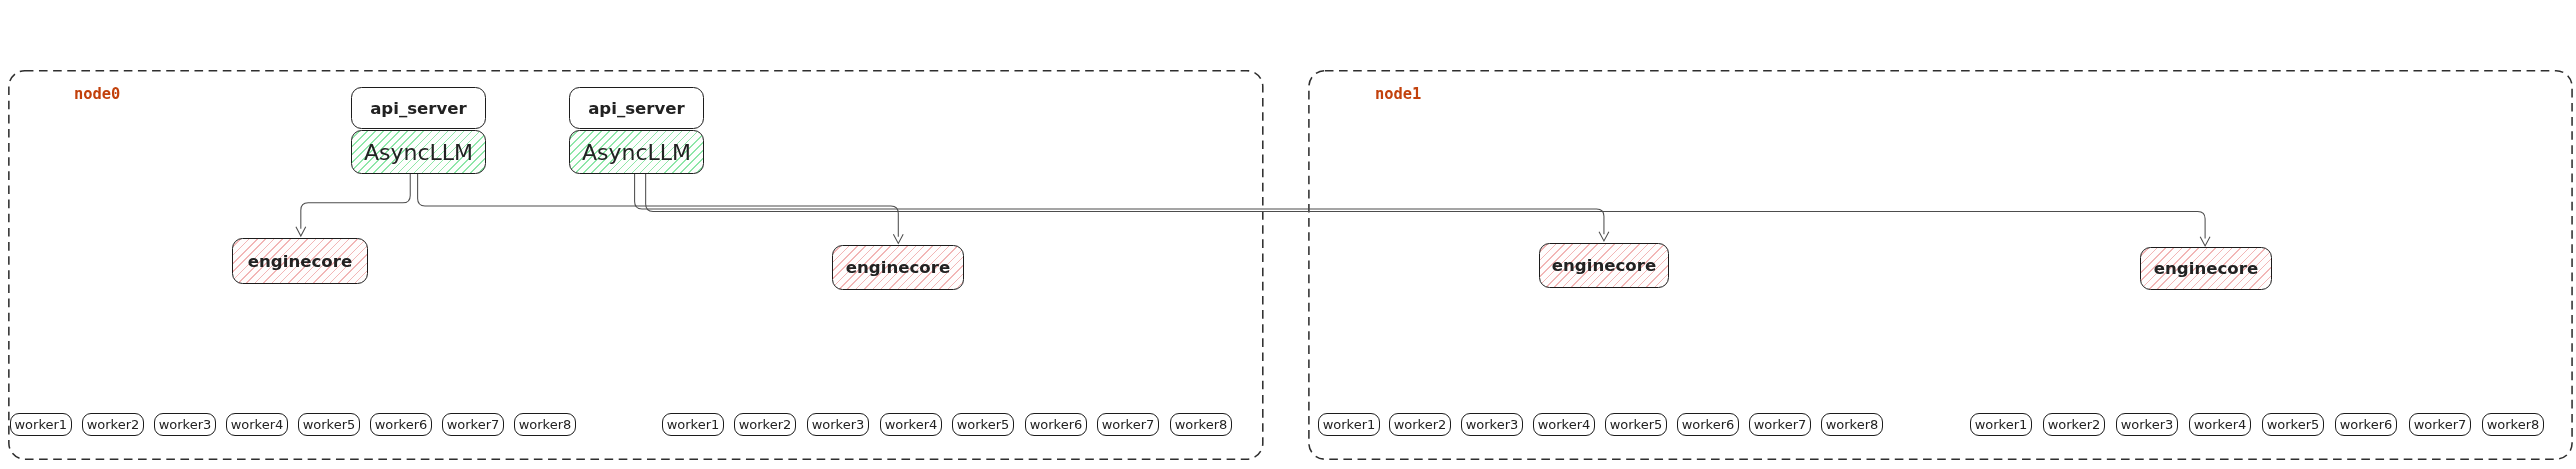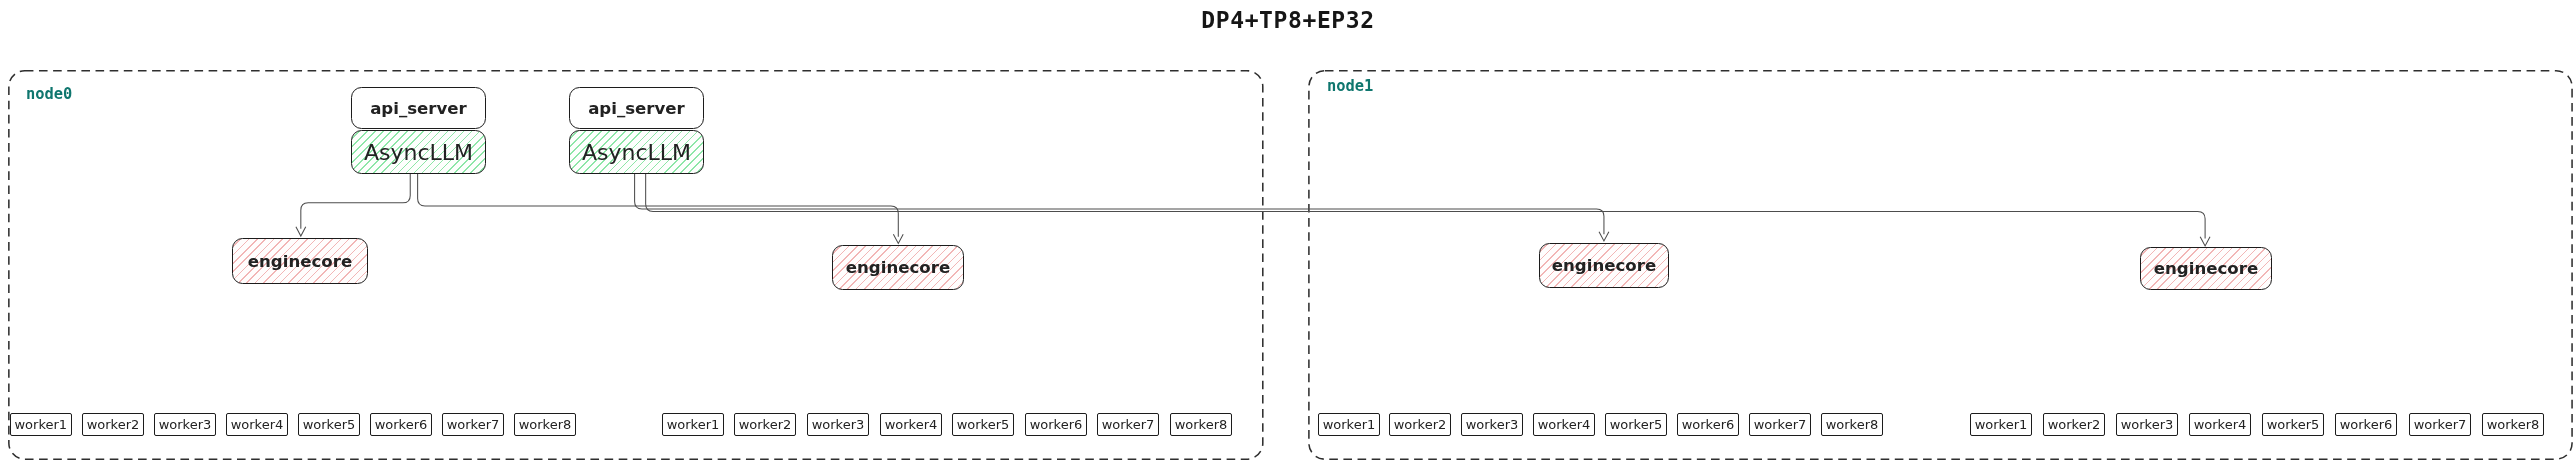--- a/index.html
+++ b/index.html
@@ -22,41 +22,42 @@
     font-weight: 700;
     font-size: 23px;
     letter-spacing: 0.6px;
     color: #161616;
   }
   .node-label {
     position: absolute;
     font-family: "DejaVu Sans Mono", "Liberation Mono", monospace;
     font-weight: 700;
     font-size: 15.4px;
-    color: #0f766e;
+    color: #c2410c;
+    margin-left: 48px;
   }
   #edge-layer { position: absolute; left: 0; top: 0; }
   .box {
     position: absolute;
     box-sizing: border-box;
     display: flex;
     align-items: center;
     justify-content: center;
     background: #ffffff;
     border: 1.5px solid #1c1c1c;
     border-radius: 10.5px;
     color: #222222;
     white-space: nowrap;
   }
   .box.api  { font-size: 16.6px; font-weight: bold; }
   .box.llm  { font-size: 22px; }
   .box.eng  { font-size: 16.6px; }
   .box.worker {
     border-width: 1.2px;
-    border-radius: 2px;
+    border-radius: 9px;
     font-size: 13px;
   }
   .hatch-green {
     background:
       repeating-linear-gradient(135deg,
         transparent 0px, transparent 4.6px,
         var(--green, #8ee6a8) 4.6px, var(--green, #8ee6a8) 5.7px),
       #fdfffd;
   }
   .hatch-red {
@@ -66,40 +67,39 @@
         var(--red, #f2b6b6) 4.9px, var(--red, #f2b6b6) 5.9px),
       #fffdfd;
     font-weight: bold;
   }
 </style>
 </head>
 <body>
 
 <div id="canvas" style="--green: #8ee6a8; --red: #f2b6b6;">
 
-  <div class="diagram-title">DP4+TP8+EP32</div>
 
   <svg id="edge-layer" width="2576" height="469" viewBox="0 0 4188 763">
 
     <rect x="13" y="115" width="2040" height="632" rx="26" fill="none" stroke="#2e2e2e" stroke-width="2.5" stroke-dasharray="14 9"></rect>
     <rect x="2128" y="115" width="2055" height="632" rx="26" fill="none" stroke="#2e2e2e" stroke-width="2.5" stroke-dasharray="14 9"></rect>
     <g id="edge-group">
         <path d="M 666 282 L 666 318 Q 666 330 654 330 L 500 330 Q 488 330 488 342 L 488 372" fill="none" stroke="#4d4d4d" stroke-width="1.7"></path>
         <path d="M 480 369 L 488 384 L 496 369" fill="none" stroke="#4d4d4d" stroke-width="1.7" stroke-linejoin="miter"></path>
         <path d="M 678 282 L 678 323 Q 678 335 690 335 L 1448 335 Q 1460 335 1460 347 L 1460 385" fill="none" stroke="#4d4d4d" stroke-width="1.7"></path>
         <path d="M 1452 381 L 1460 396 L 1468 381" fill="none" stroke="#4d4d4d" stroke-width="1.7" stroke-linejoin="miter"></path>
         <path d="M 1031 282 L 1031 328 Q 1031 340 1043 340 L 2596 340 Q 2608 340 2608 352 L 2608 381" fill="none" stroke="#4d4d4d" stroke-width="1.7"></path>
         <path d="M 2600 377 L 2608 392 L 2616 377" fill="none" stroke="#4d4d4d" stroke-width="1.7" stroke-linejoin="miter"></path>
         <path d="M 1049 282 L 1049 332 Q 1049 344 1061 344 L 3574 344 Q 3586 344 3586 356 L 3586 388" fill="none" stroke="#4d4d4d" stroke-width="1.7"></path>
         <path d="M 3578 385 L 3586 400 L 3594 385" fill="none" stroke="#4d4d4d" stroke-width="1.7" stroke-linejoin="miter"></path>
       </g>
   </svg>
 
   <span class="node-label" style="left:26px;  top:85px;">node0</span>
-  <span class="node-label" style="left:1327px; top:77px;text-align:right;">node1</span>
+  <span class="node-label" style="left:1327px; top:85px;text-align:right;">node1</span>
 
 <div class="box api" style="left: 351px; top: 87px; width: 135px; height: 42px;">api_server</div>
     <div class="box llm hatch-green" style="left: 351px; top: 130px; width: 135px; height: 44px;">AsyncLLM</div>
     <div class="box api" style="left: 569px; top: 87px; width: 135px; height: 42px;">api_server</div>
     <div class="box llm hatch-green" style="left: 569px; top: 130px; width: 135px; height: 44px;">AsyncLLM</div>
     <div class="box eng hatch-red" style="left: 232px; top: 238px; width: 136px; height: 46px;">enginecore</div>
     <div class="box eng hatch-red" style="left: 832px; top: 245px; width: 132px; height: 45px;">enginecore</div>
     <div class="box worker" style="left: 9.8px; top: 413px; width: 62px; height: 23.4px;">worker1</div>
     <div class="box worker" style="left: 82px; top: 413px; width: 62px; height: 23.4px;">worker2</div>
     <div class="box worker" style="left: 154px; top: 413px; width: 62px; height: 23.4px;">worker3</div>

